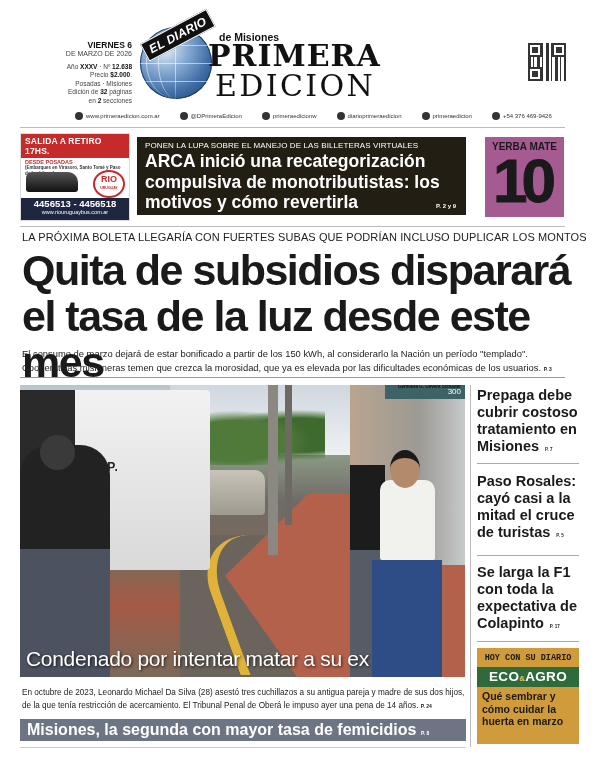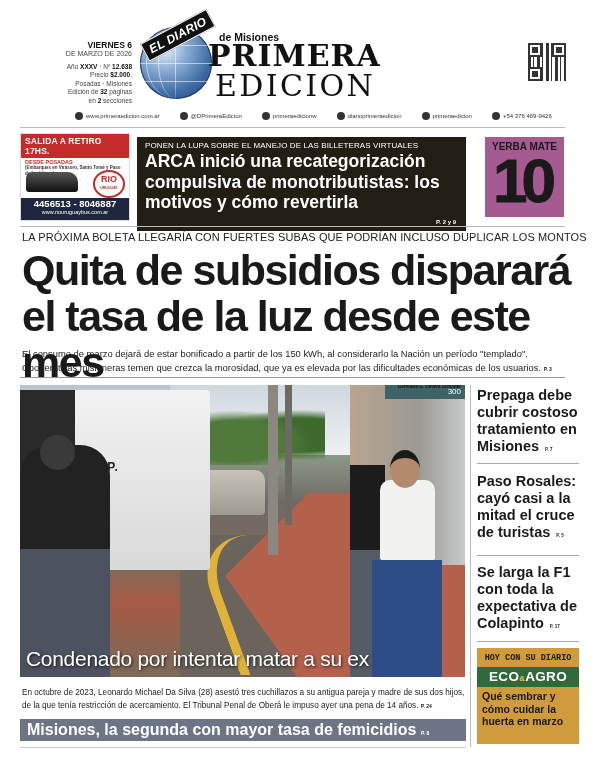--- a/index.html
+++ b/index.html
@@ -32,21 +32,21 @@
   .ad{left:20px;top:133px;width:108px;height:86px;background:#fff;border:1px solid #ddd;overflow:hidden;}
   .ad .top{background:#c62b2b;color:#fff;font-weight:bold;font-size:8.5px;padding:2px 4px;letter-spacing:.2px;}
   .ad .sub{color:#c62b2b;font-weight:bold;font-size:5.5px;padding:1px 4px 0;}
   .ad .sub2{color:#333;font-size:4.5px;padding:0 4px;line-height:6px;font-weight:bold;}
   .ad .bus{position:absolute;left:5px;top:38px;width:52px;height:20px;background:linear-gradient(#555,#111);border-radius:6px 10px 3px 3px;}
   .ad .rio{position:absolute;left:72px;top:36px;width:28px;height:24px;border:2px solid #c62b2b;border-radius:50%;text-align:center;color:#c62b2b;font-weight:bold;font-size:9px;line-height:14px;}
   .ad .rio span{display:block;font-size:3.5px;line-height:4px;}
   .ad .tel{position:absolute;left:0;right:0;top:64px;height:22px;background:#1f2640;color:#fff;text-align:center;font-weight:bold;font-size:9.5px;line-height:11px;}
   .ad .tel .web{font-size:5.5px;line-height:7px;font-weight:normal;}
   
-  .arca{left:137px;top:137px;width:329px;height:94px;background:#231e14;color:#fff;padding:0 8px;box-sizing:border-box;}
+  .arca{left:137px;top:137px;width:329px;height:78px;background:#231e14;color:#fff;padding:0 8px;box-sizing:border-box;}
   .arca .kick{font-size:8px;margin-top:4px;letter-spacing:.1px;}
   .arca .head{font-weight:bold;font-size:17.5px;line-height:20.5px;margin-top:1px;}
   .arca .pg{position:absolute;right:10px;bottom:6px;font-size:6px;font-weight:bold;}
   
   .yerba{left:485px;top:137px;width:79px;height:80px;background:#a65a92;text-align:center;overflow:hidden;}
   .yerba .t{font-weight:bold;font-size:10px;color:#1a1a1a;margin-top:4px;font-family:"Liberation Sans Narrow","Liberation Sans",sans-serif;}
   .yerba .n{font-size:62px;font-weight:bold;line-height:58px;color:#1a1a1a;letter-spacing:-6px;margin-left:-6px;
     -webkit-text-stroke:1px #1a1a1a;color:transparent;text-shadow:0 0 0 #1a1a1a;}
   .hr2{left:20px;top:226px;width:545px;border-top:1.5px solid #bbb;}
   .kicker{left:22px;top:231px;font-size:11px;color:#222;letter-spacing:.1px;}
@@ -155,21 +155,21 @@
 </div>
 <div class="abs hr1"></div>
 
 <div class="abs ad">
   <div class="top">SALIDA A RETIRO 17HS.</div>
   <div class="sub">DESDE POSADAS</div>
   <div class="sub2">(Embarques en Virasoro, Santo Tomé y Paso de los Libres)</div>
   <div class="bus"></div>
   <div class="rio"><b>RIO</b><span>URUGUAY</span></div>
   <div class="tel">
-    <div>4456513 - 8046887</div>
+    <div>4456513 - 4456518</div>
     <div class="web">www.riouruguaybus.com.ar</div>
   </div>
 </div>
 
 <div class="abs arca">
   <div class="kick">PONEN LA LUPA SOBRE EL MANEJO DE LAS BILLETERAS VIRTUALES</div>
   <div class="head">ARCA inició una recategorización compulsiva de monotributistas: los motivos y cómo revertirla</div>
   <div class="pg">P. 2 y 9</div>
 </div>
 

